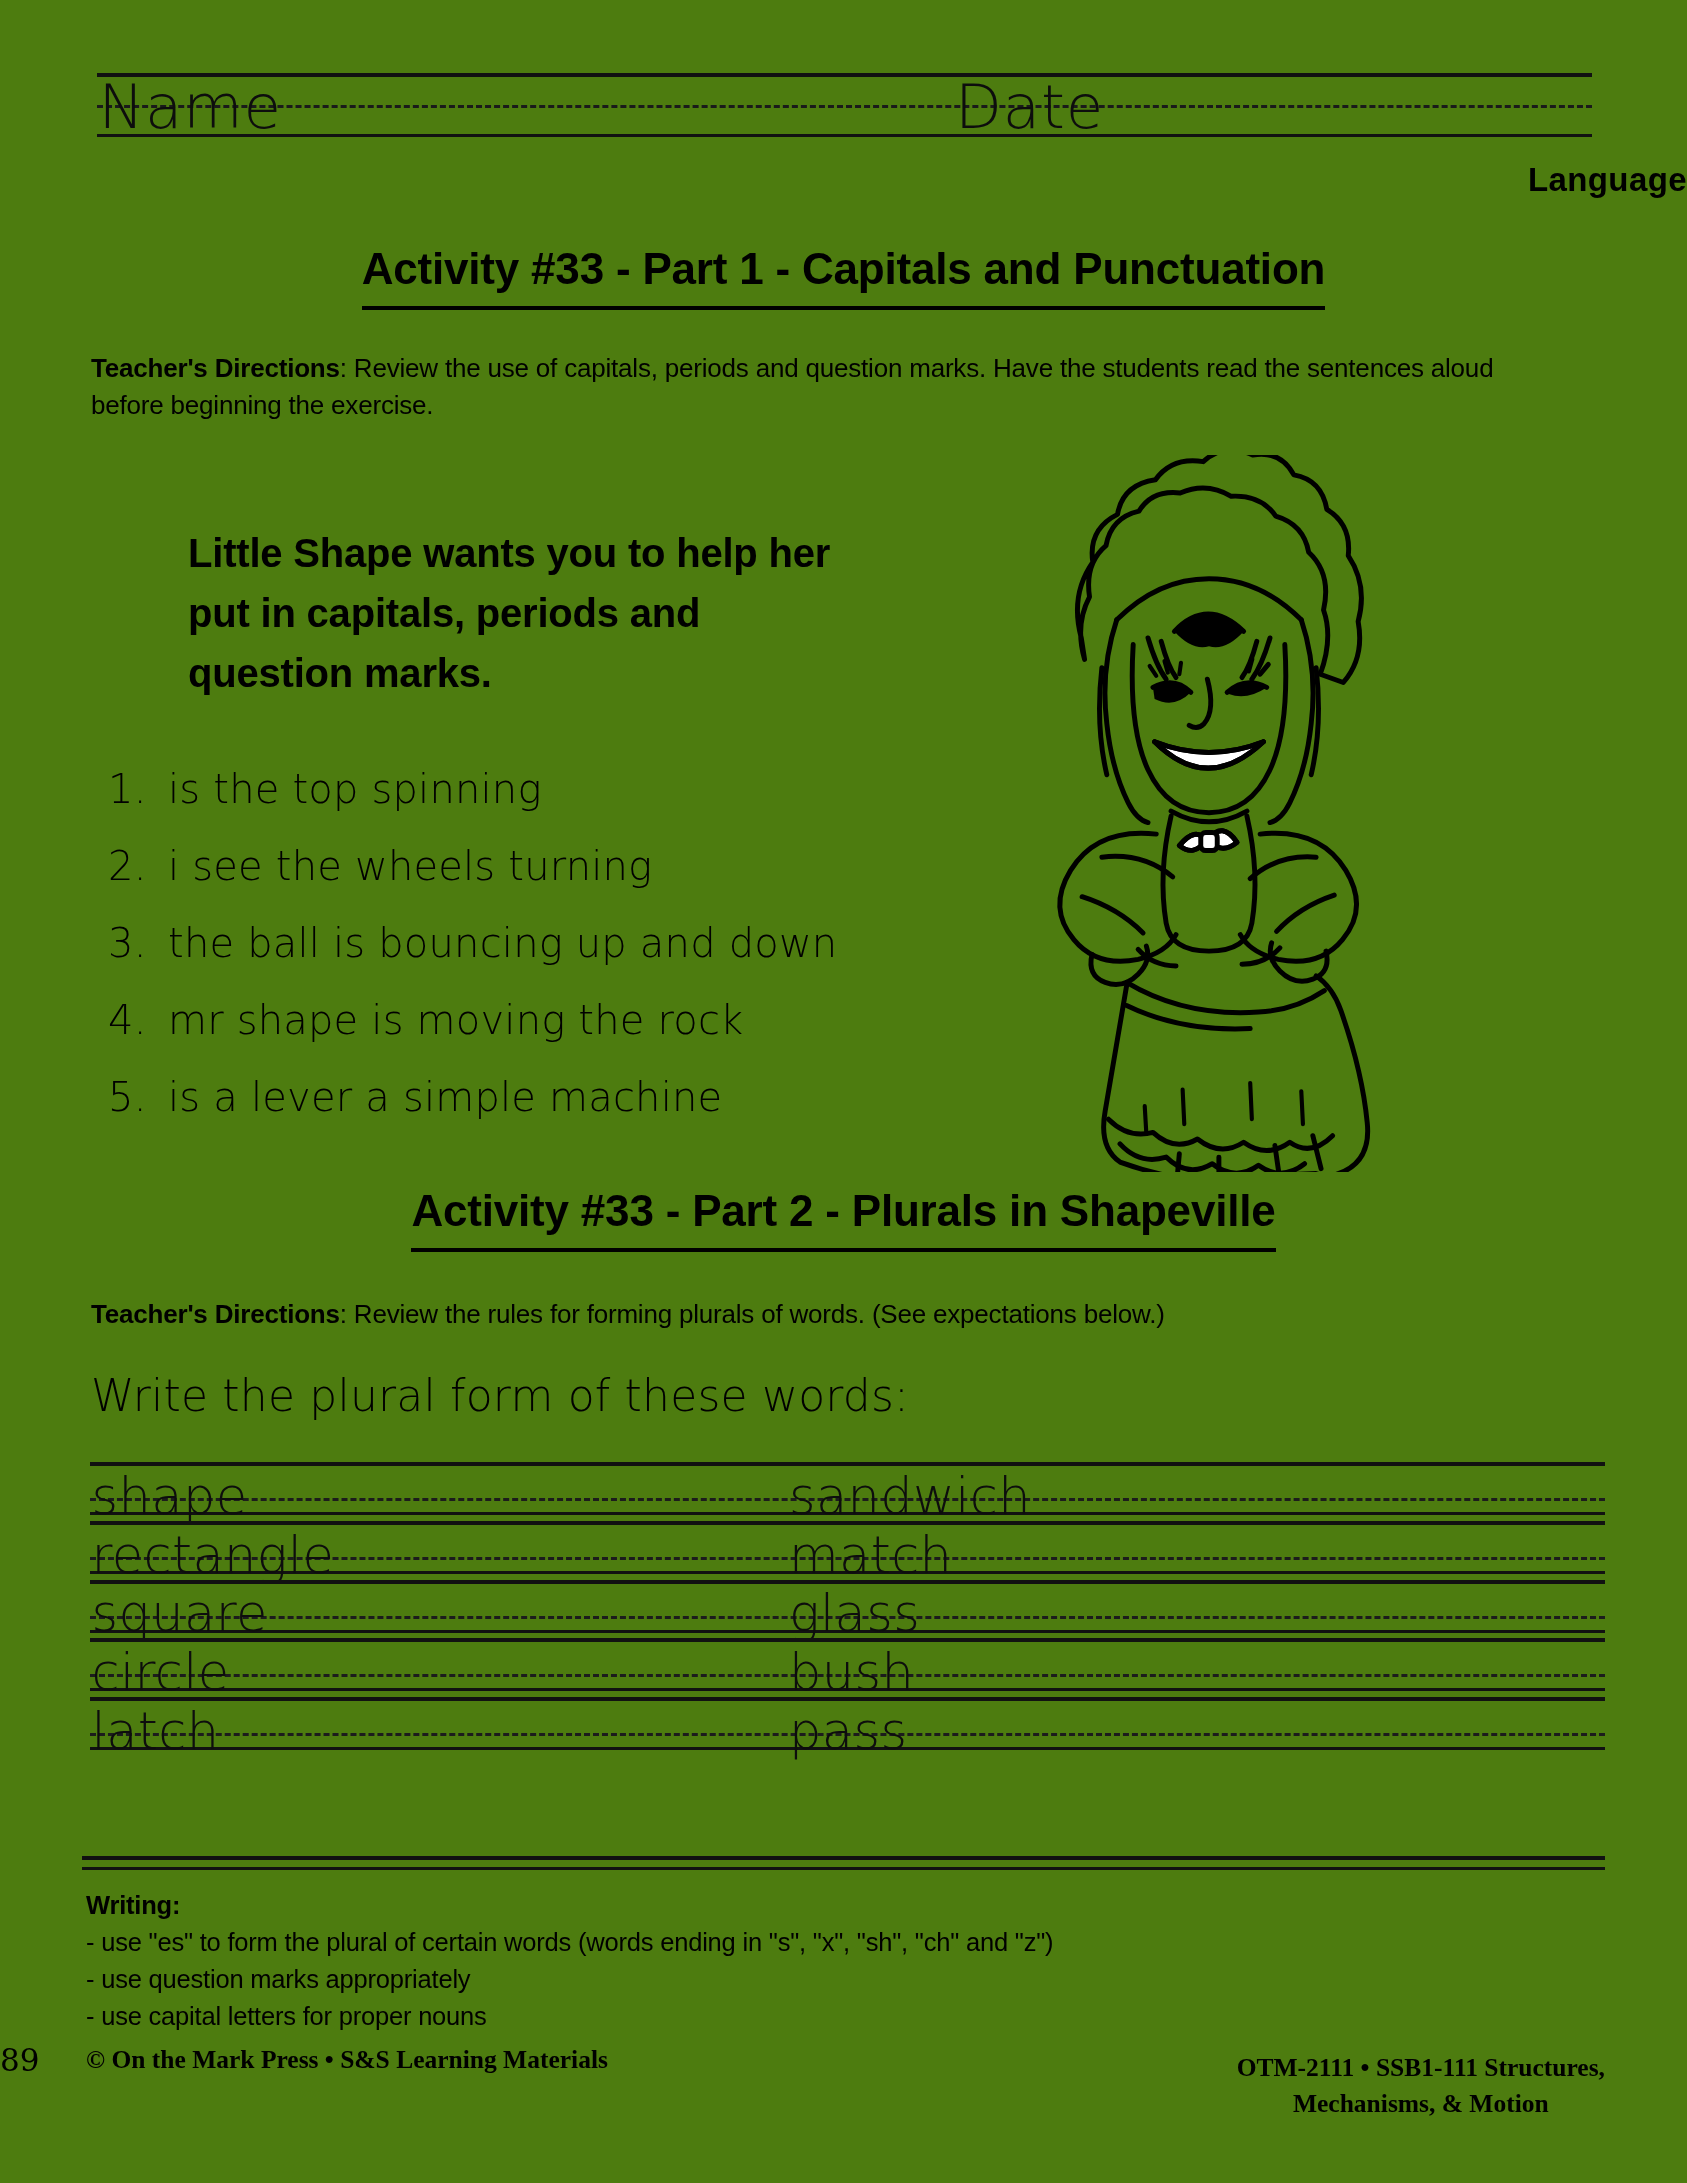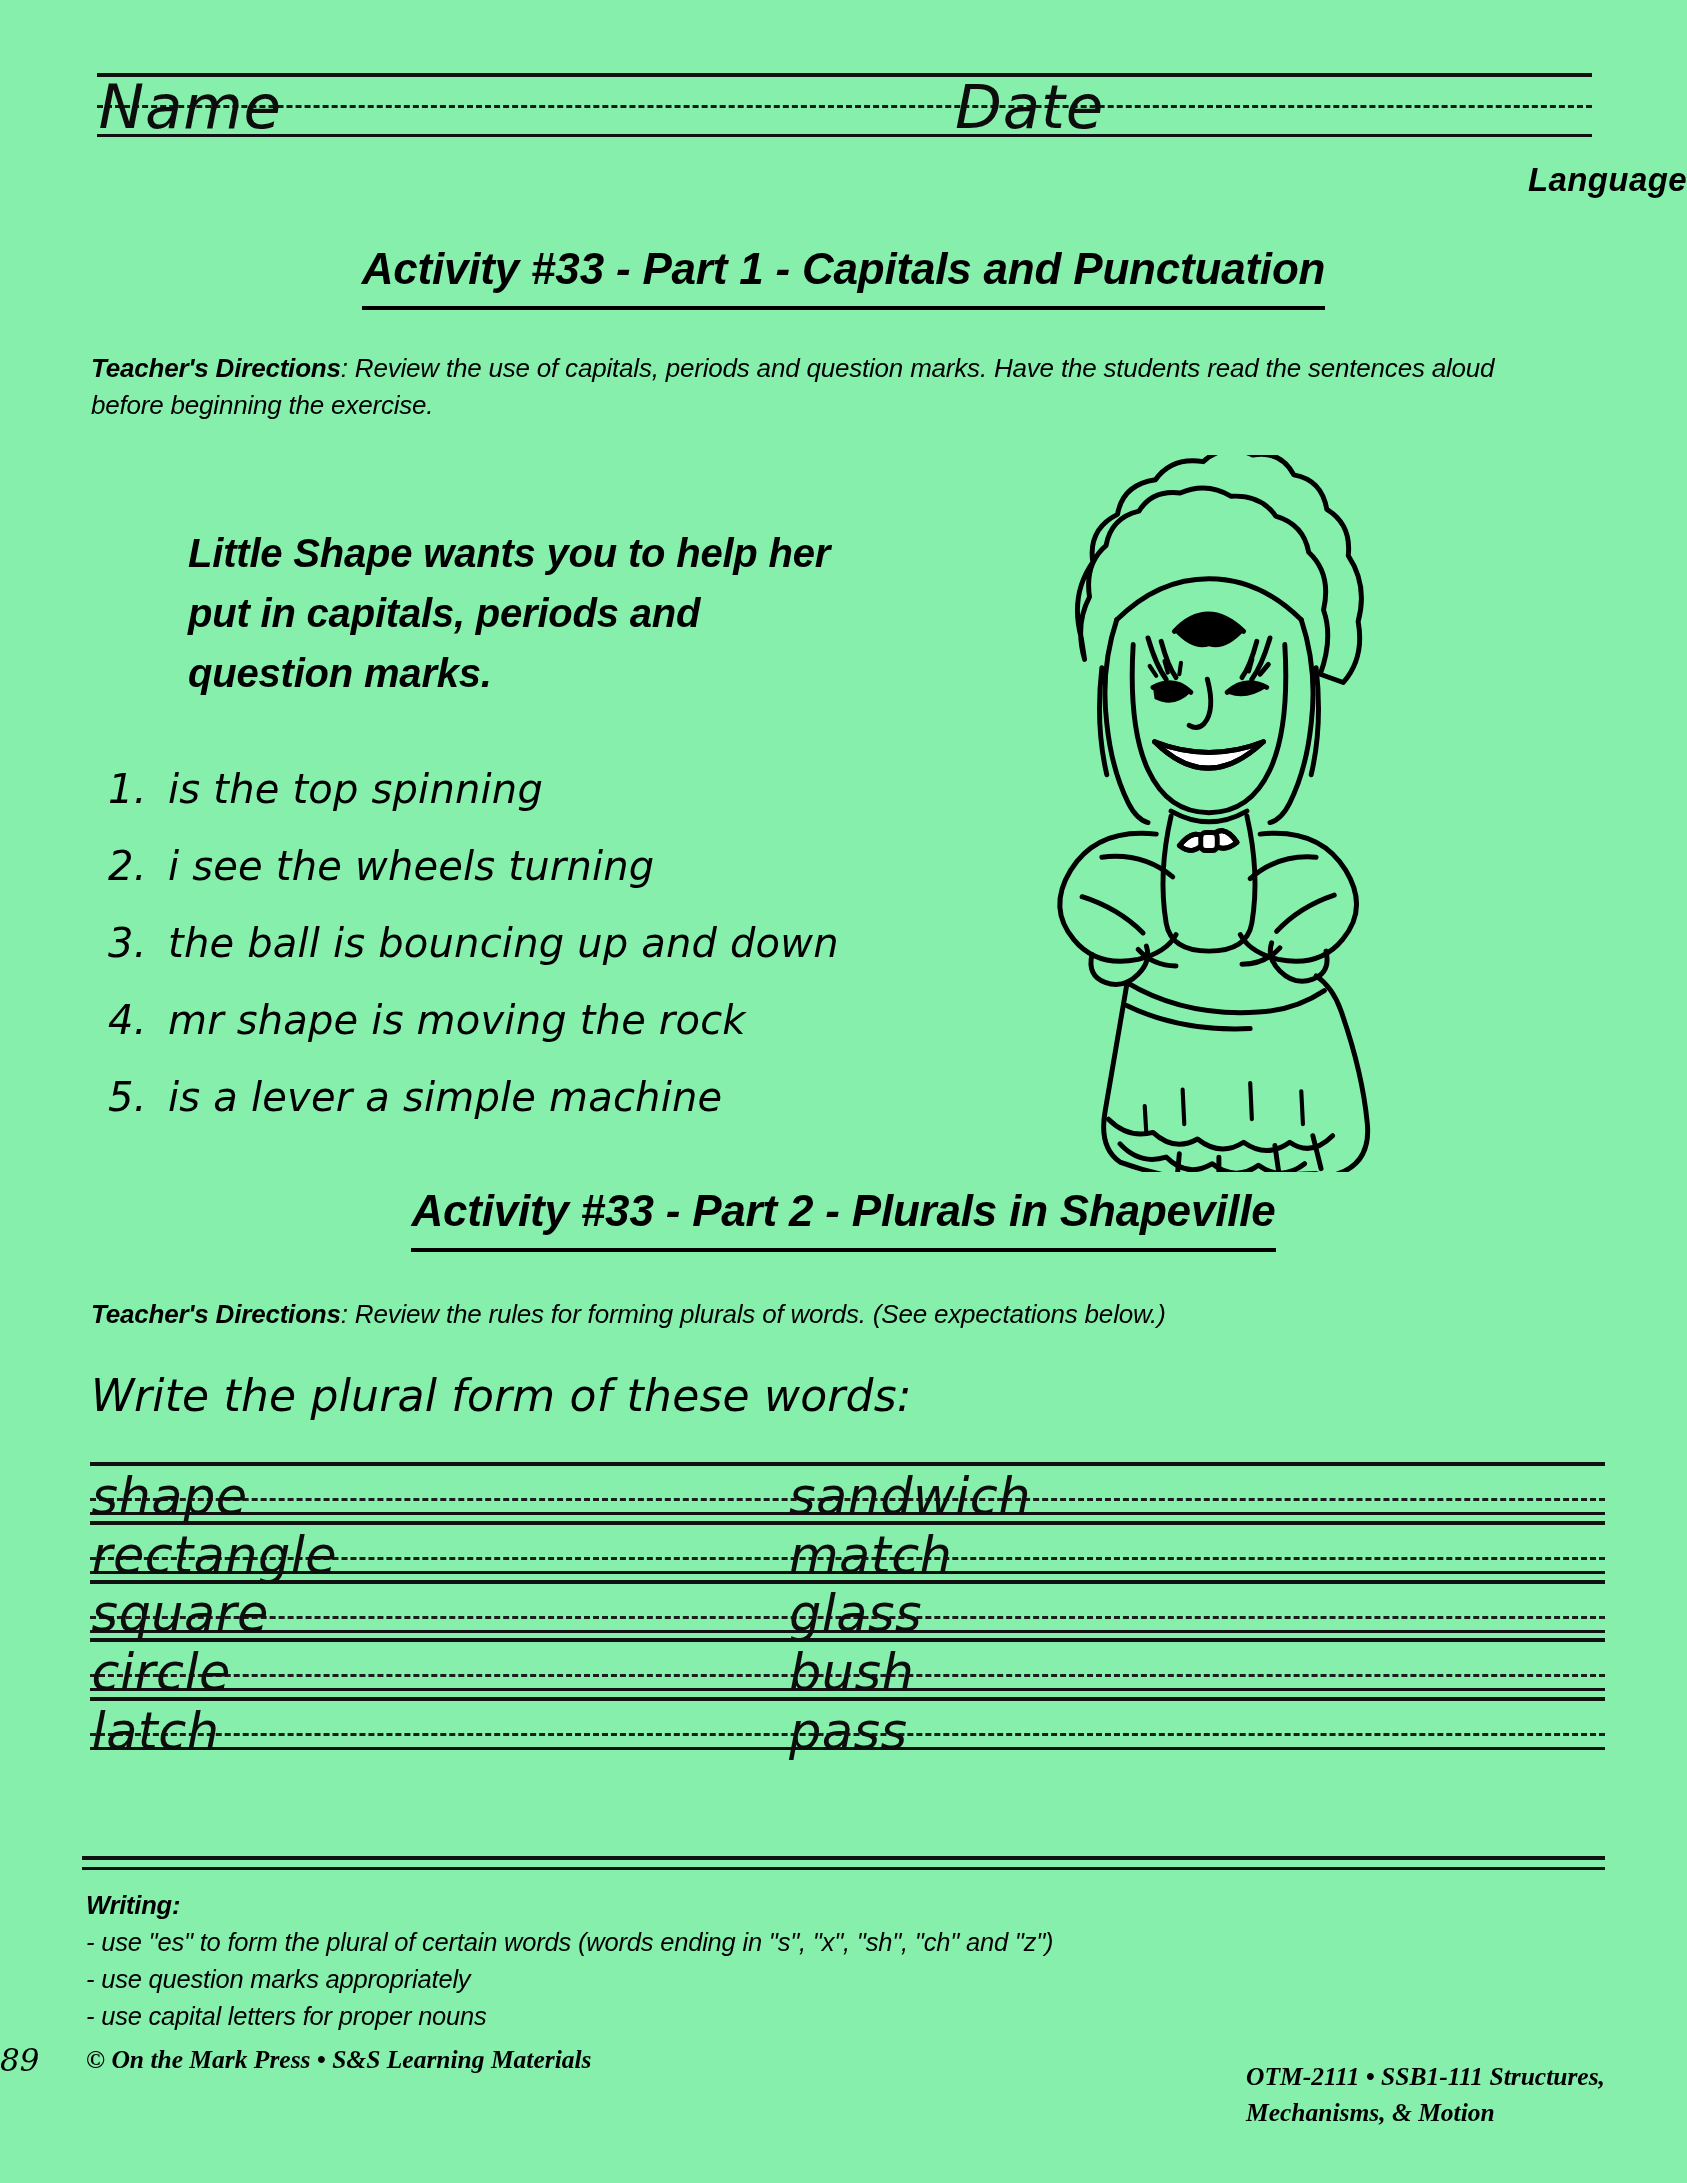--- a/index.html
+++ b/index.html
@@ -12,22 +12,21 @@
     height: 2183px;
     position: relative;
     font-family: "Liberation Sans", sans-serif;
     color: #000000;
     overflow: hidden;
   }
 
   .page {
     position: absolute;
     inset: 0;
-    background: #86efac;
-    font-style: italic;
+    background: #4d7c0f;
   }
 
   
   .hw-header {
     position: absolute;
     left: 97px;
     top: 73px;
     width: 1495px;
     height: 64px;
   }
@@ -232,21 +231,21 @@
     width: 1687px;
     height: 99px;
     font-family: "Liberation Serif", serif;
     font-weight: bold;
     font-size: 25.5px;
     line-height: 36px;
   }
   .f-left  { position: absolute; left: 86px;  top: 0; }
   .f-mid   { position: absolute; left: 0; top: 0; width: 1687px; text-align: left;
              font-family: "DejaVu Serif", serif; font-weight: normal; font-size: 31px; }
-  .f-right { position: absolute; right: 82px; top: 17px; text-align: left; margin-left: 17px; }
+  .f-right { position: absolute; right: 82px; top: 8px; text-align: center; margin-left: 17px; }
 </style>
 </head>
 <body>
 
 <div class="page">
 
   <div class="hw-header">
     <div class="hw-line-top"></div>
     <div class="hw-line-mid"></div>
     <div class="hw-line-bottom"></div>

